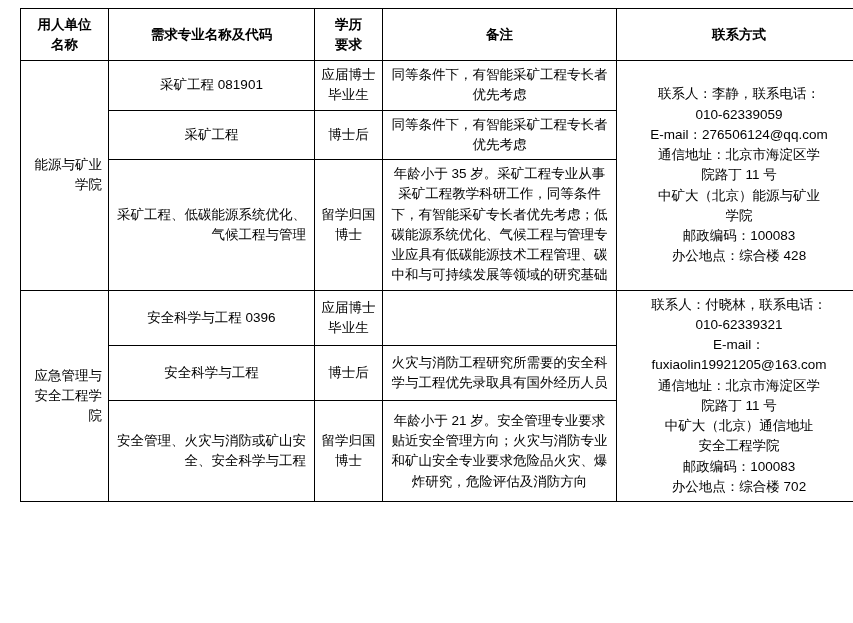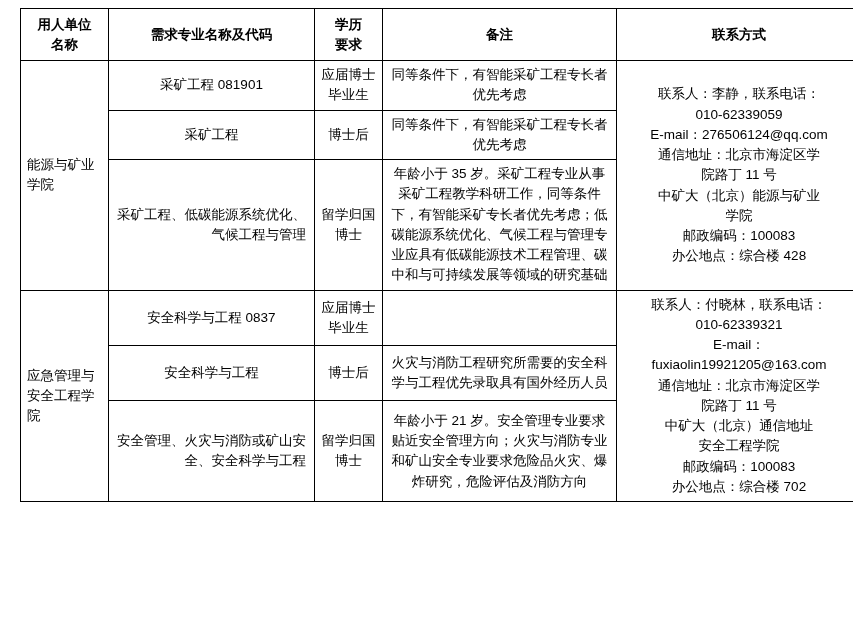--- a/index.html
+++ b/index.html
@@ -39,21 +39,21 @@
     padding: 6px 4px;
     line-height: 1.45;
   }
   col.c-unit    { width: 88px; }
   col.c-major   { width: 206px; }
   col.c-degree  { width: 68px; }
   col.c-remark  { width: 234px; }
   col.c-contact { width: 245px; }
 
   td.unit {
-    text-align: left;
+    text-align: right;
   }
   td.major {
     text-align: center;
   }
   td.major.wrap {
     text-align: right;
     padding-left: 8px;
     padding-right: 8px;
   }
   td.degree {
@@ -130,21 +130,21 @@
         <td class="remark">同等条件下，有智能采矿工程专长者优先考虑</td>
       </tr>
       <tr>
         <td class="major wrap">采矿工程、低碳能源系统优化、气候工程与管理</td>
         <td class="degree">留学归国博士</td>
         <td class="remark">年龄小于 35 岁。采矿工程专业从事采矿工程教学科研工作，同等条件下，有智能采矿专长者优先考虑；低碳能源系统优化、气候工程与管理专业应具有低碳能源技术工程管理、碳中和与可持续发展等领域的研究基础</td>
       </tr>
 
       <tr>
         <td class="unit" rowspan="3">应急管理与安全工程学院</td>
-        <td class="major">安全科学与工程 0837</td>
+        <td class="major">安全科学与工程 0396</td>
         <td class="degree">应届博士毕业生</td>
         <td class="remark empty"></td>
         <td class="contact" rowspan="3">
           <span class="line">联系人：付晓林，联系电话：</span>
           <span class="line">010-62339321</span>
           <span class="line">E-mail：</span>
           <span class="line">fuxiaolin19921205@163.com</span>
           <span class="line">通信地址：北京市海淀区学</span>
           <span class="line">院路丁 11 号</span>
           <span class="line">中矿大（北京）通信地址</span>

